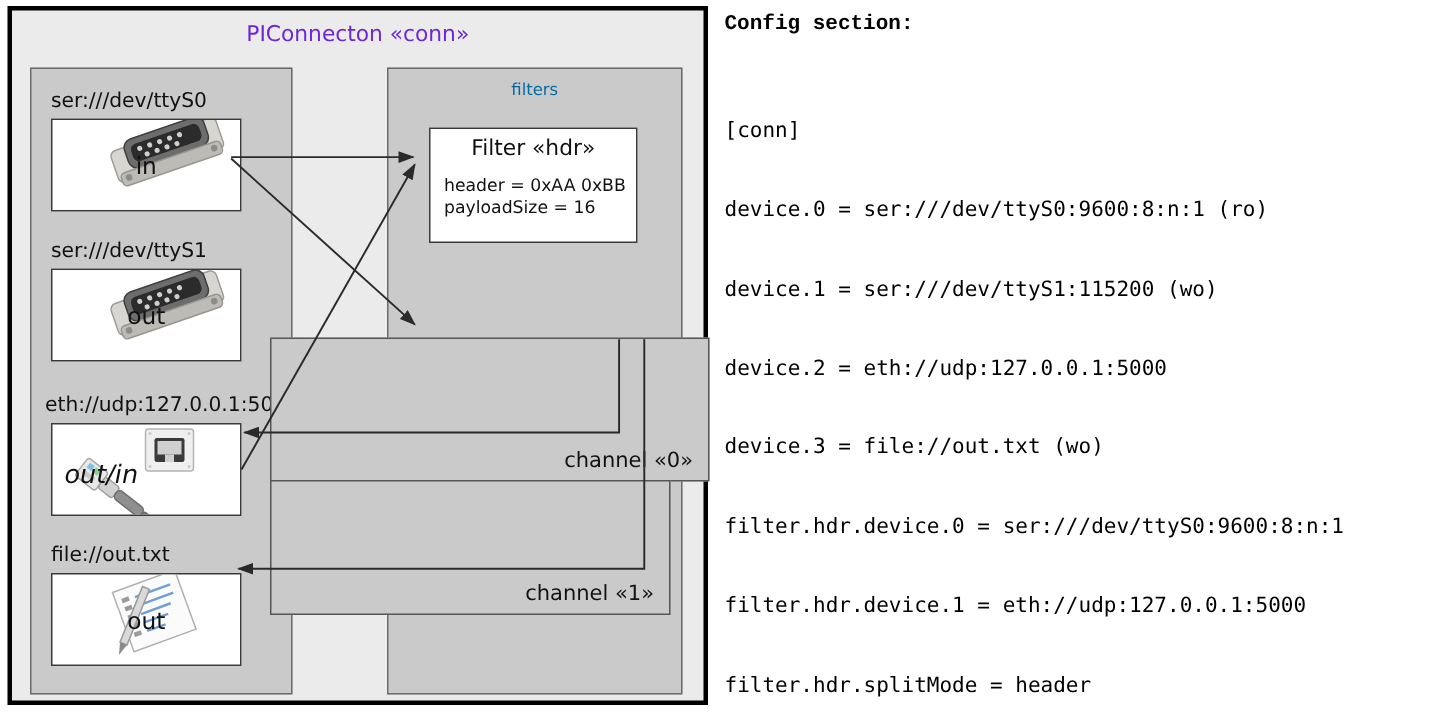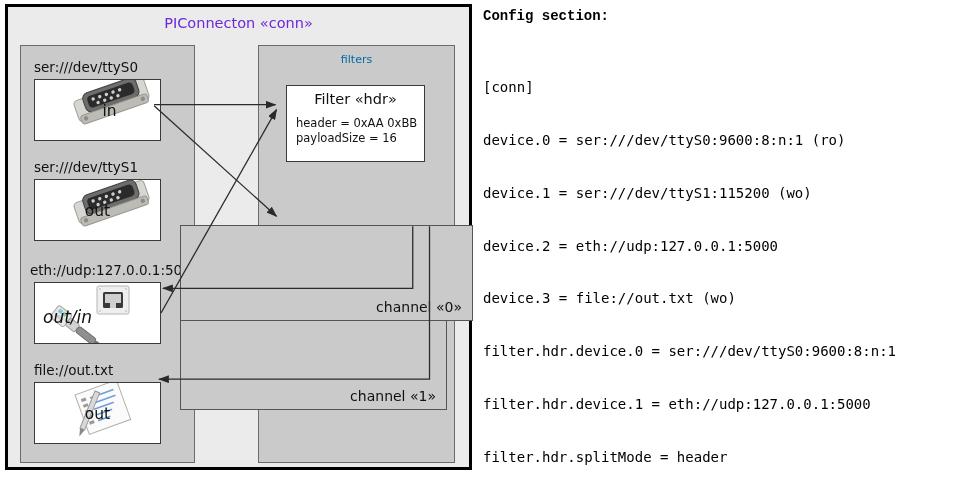--- a/index.html
+++ b/index.html
@@ -28,21 +28,21 @@
   .device-box{position:absolute;top:20px;left:0;width:100%;height:62px;
     background:#fff;border:1px solid #3a3a3a;box-sizing:border-box;overflow:hidden;}
   .device-dir{position:absolute;z-index:3;font-size:15.5px;color:#111;}
 
   #dev-ttys0{left:26px;top:52px;width:127px;}
   #dev-ttys1{left:26px;top:152px;width:127px;}
   #dev-eth  {left:22px;top:255px;width:135px;}
   #dev-eth  .device-box{left:4px;width:127px;}
   #dev-file {left:26px;top:355px;width:127px;}
 
-  #dev-ttys0 .device-dir{left:0;top:22px;width:100%;text-align:center;margin-left:12px;}
+  #dev-ttys0 .device-dir{left:0;top:22px;width:100%;text-align:center;}
   #dev-ttys1 .device-dir{left:0;top:22px;width:100%;text-align:center;}
   #dev-eth   .device-dir{left:8px;top:24px;font-size:17px;font-style:italic;}
   #dev-file  .device-dir{left:0;top:22px;width:100%;text-align:center;}
 
   .icon-wrap{position:absolute;left:0;top:0;width:100%;height:100%;}
 
   
   .filter-node{position:absolute;background:#fff;border:1px solid #3a3a3a;
     box-sizing:border-box;}
   .filter-title{position:absolute;top:5px;width:100%;text-align:center;

